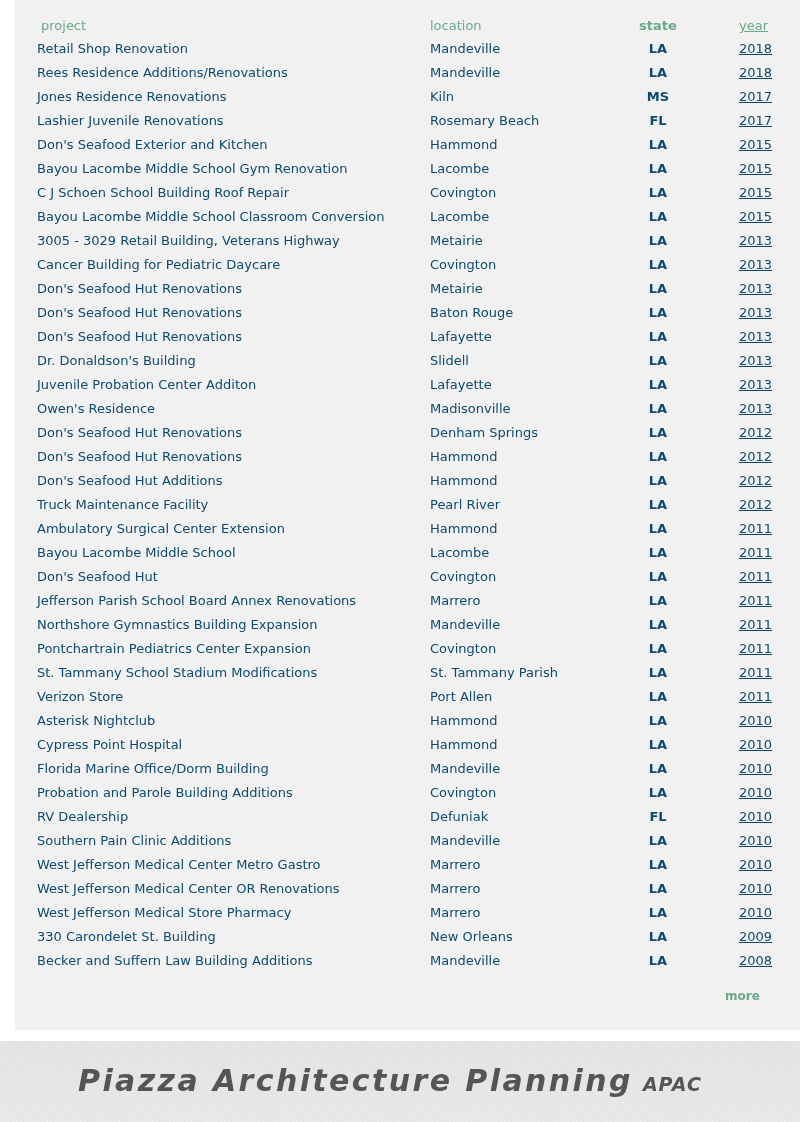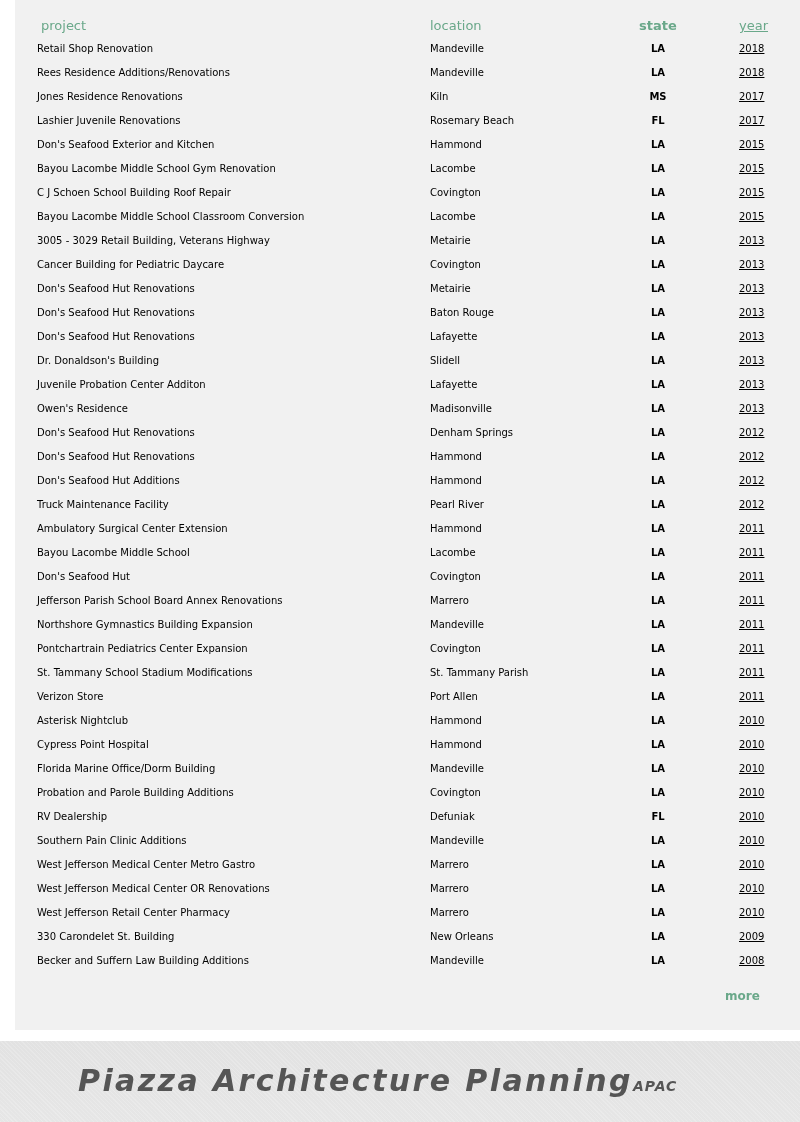--- a/index.html
+++ b/index.html
@@ -25,22 +25,22 @@
   .table {
     position: absolute;
     left: 22px;
     top: 15px;
     width: 760px;
   }
   .row {
     position: relative;
     height: 24px;
     line-height: 24px;
-    font-size: 10px;
-    color: #000000;
+    font-size: 13px;
+    color: #0c4a6e;
     white-space: nowrap;
   }
   .row.header {
     height: 22px;
     line-height: 22px;
     color: #6aa88a;
     font-size: 13px;
   }
   .cell { position: absolute; top: 0; }
   .c-project { left: 0; }
@@ -77,23 +77,23 @@
     top: 22px;
     font-family: "DejaVu Sans", sans-serif;
     font-style: italic;
     font-weight: bold;
     font-size: 30px;
     letter-spacing: 2.4px;
     color: #555555;
     white-space: nowrap;
   }
   .brand-suffix {
-    font-size: 14px;
+    font-size: 19px;
     letter-spacing: 1px;
-    margin-left: 0;
+    margin-left: 10px;
   }
 </style>
 </head>
 <body>
 
 <div class="panel">
   <div class="table">
     <div class="row header">
       <span class="cell c-project">project</span>
       <span class="cell c-location">location</span>
@@ -311,21 +311,21 @@
           <span class="cell c-state">LA</span>
           <span class="cell c-year">2010</span>
         </div>
         <div class="row">
           <span class="cell c-project">West Jefferson Medical Center OR Renovations</span>
           <span class="cell c-location">Marrero</span>
           <span class="cell c-state">LA</span>
           <span class="cell c-year">2010</span>
         </div>
         <div class="row">
-          <span class="cell c-project">West Jefferson Retail Center Pharmacy</span>
+          <span class="cell c-project">West Jefferson Medical Store Pharmacy</span>
           <span class="cell c-location">Marrero</span>
           <span class="cell c-state">LA</span>
           <span class="cell c-year">2010</span>
         </div>
         <div class="row">
           <span class="cell c-project">330 Carondelet St. Building</span>
           <span class="cell c-location">New Orleans</span>
           <span class="cell c-state">LA</span>
           <span class="cell c-year">2009</span>
         </div>

